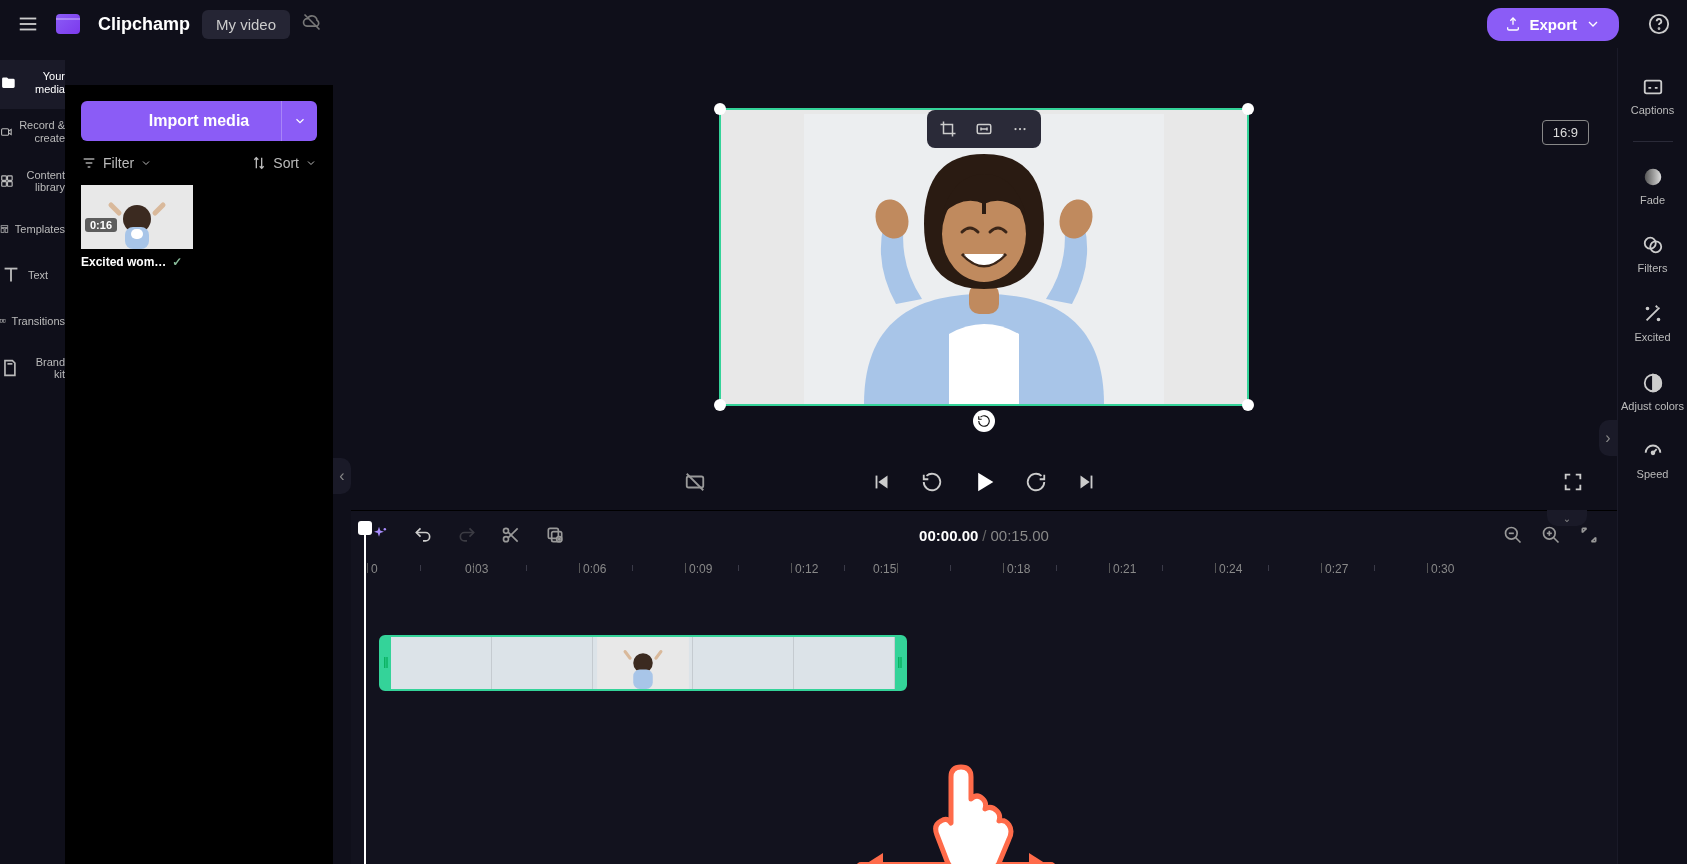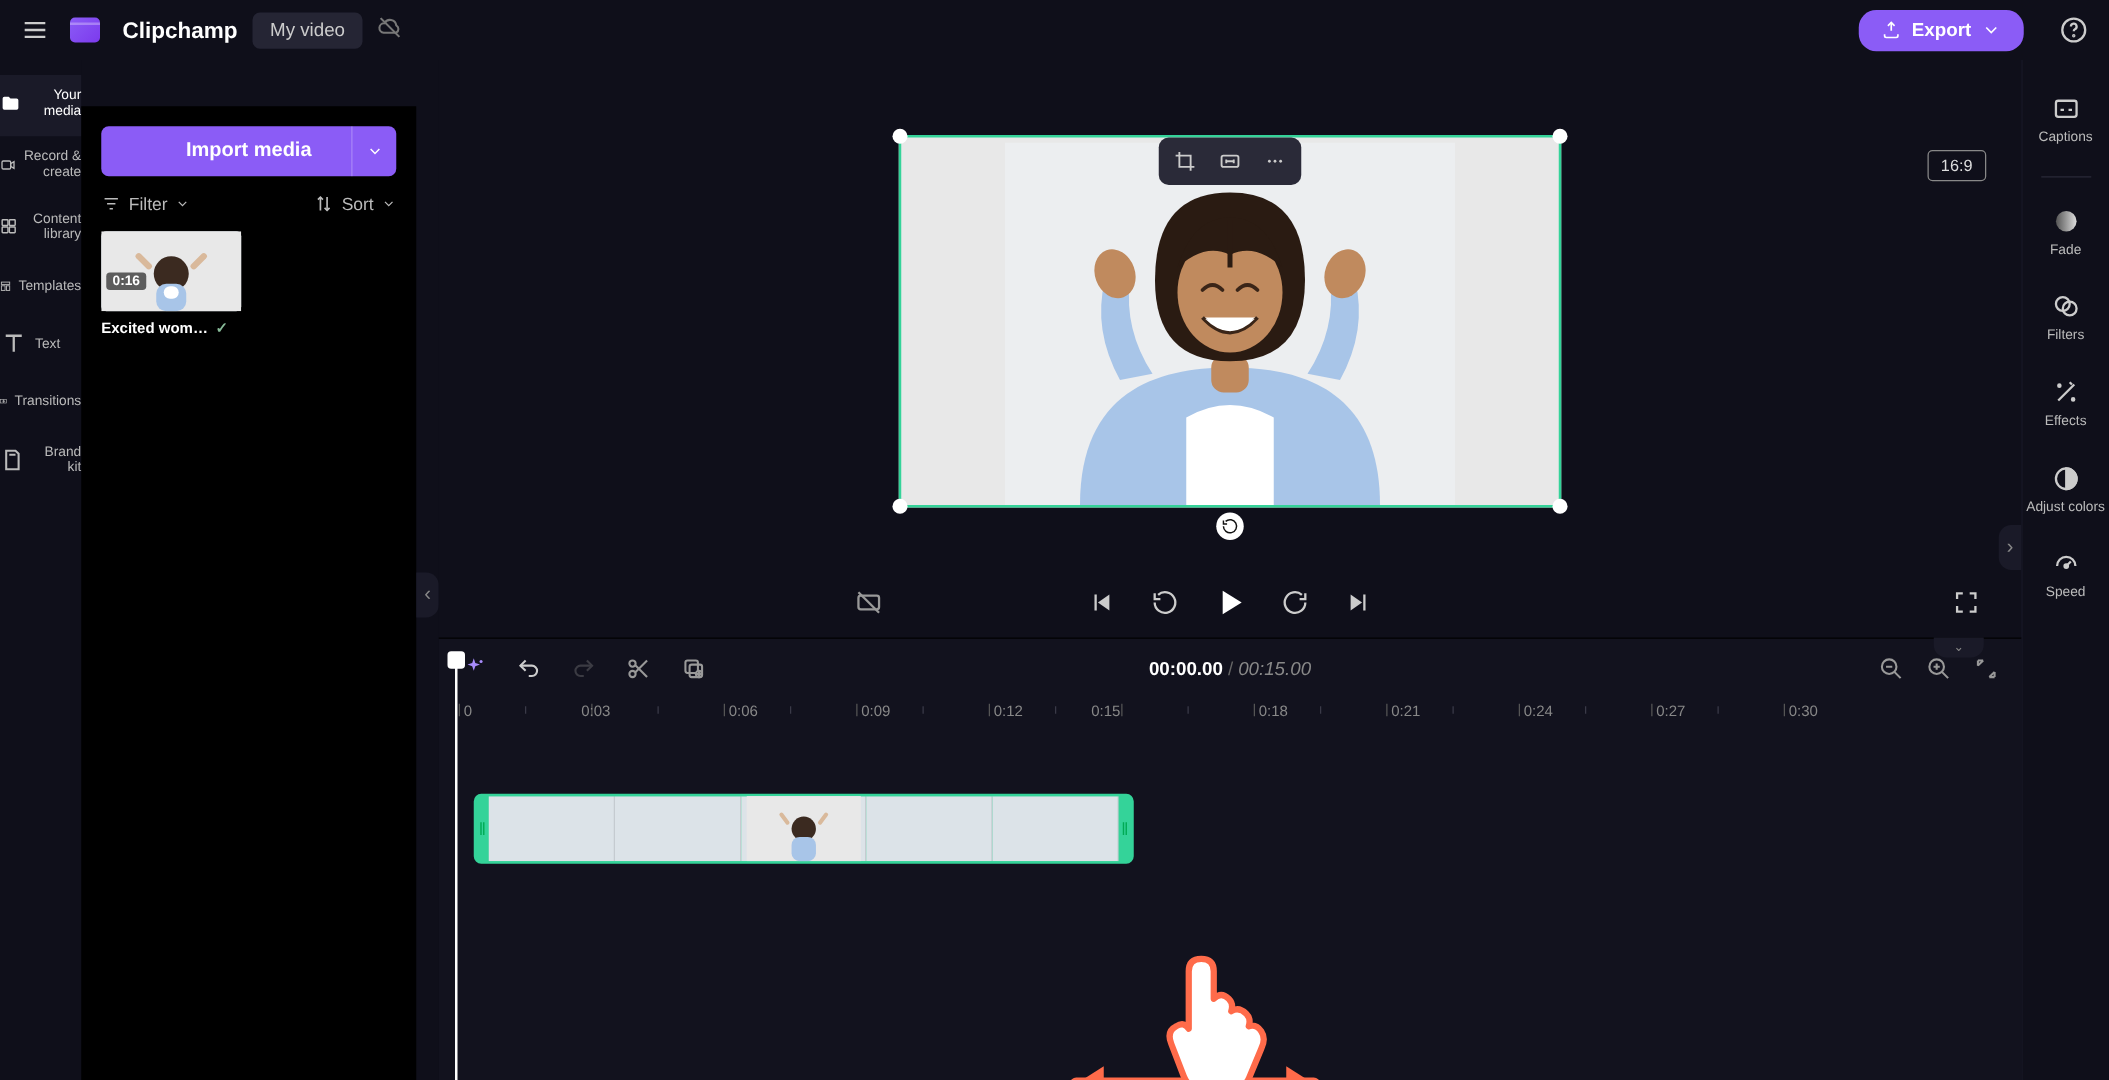--- a/index.html
+++ b/index.html
@@ -66,21 +66,21 @@
 .transport .right-extras{position:absolute;right:30px;}
 
 
 .timeline{flex:1;background:#12121e;display:flex;flex-direction:column;position:relative;border-top:1px solid #000;}
 .tl-toolbar{height:48px;display:flex;align-items:center;padding:0 16px;gap:20px;color:#999;}
 .tl-toolbar .tool{width:24px;height:24px;display:flex;align-items:center;justify-content:center;cursor:pointer;}
 .tl-toolbar .ai{color:#a78bfa;}
 .tl-time{position:absolute;left:50%;transform:translateX(-50%);font-size:15px;font-variant-numeric:tabular-nums;}
 .tl-time .cur{color:#fff;font-weight:600;}
 .tl-time .sep{color:#666;margin:0 4px;}
-.tl-time .tot{color:#888;font-style:italic;}
+.tl-time .tot{color:#888;}
 .tl-zoom{margin-left:auto;display:flex;gap:14px;}
 
 .ruler{height:28px;position:relative;margin-left:14px;}
 .ruler .tick{position:absolute;top:4px;height:10px;border-left:1px solid #555;}
 .ruler .tick.minor{height:6px;top:6px;border-color:#3a3a48;}
 .ruler .lbl{position:absolute;top:3px;font-size:12px;color:#888;}
 .playhead{position:absolute;top:0;bottom:0;left:14px;width:0;z-index:10;}
 .playhead .stem{position:absolute;top:18px;bottom:0;left:-1px;width:2px;background:#fff;}
 .playhead .head{position:absolute;top:10px;left:-7px;width:14px;height:14px;background:#fff;border-radius:3px;}
 
@@ -597,21 +597,21 @@
         </svg>
       <span>Filters</span>
     </div>
     <div class="right-item">
       <svg viewBox="0 0 24 24" fill="none" stroke="#ccc" stroke-width="2">
           <path d="M5 19L19 5"></path>
           <path d="M15 3l2 2"></path>
           <circle cx="6" cy="6" r="1" fill="#ccc"></circle>
           <circle cx="18" cy="18" r="1" fill="#ccc"></circle>
         </svg>
-      <span>Effects</span>
+      <span>Excited</span>
     </div>
     <div class="right-item">
       <svg viewBox="0 0 24 24" fill="none" stroke="#ccc" stroke-width="2">
           <circle cx="12" cy="12" r="9"></circle>
           <path d="M12 3a9 9 0 0 1 0 18z" fill="#ccc"></path>
         </svg>
       <span>Adjust colors</span>
     </div>
     <div class="right-item">
       <svg viewBox="0 0 24 24" fill="none" stroke="#ccc" stroke-width="2">

